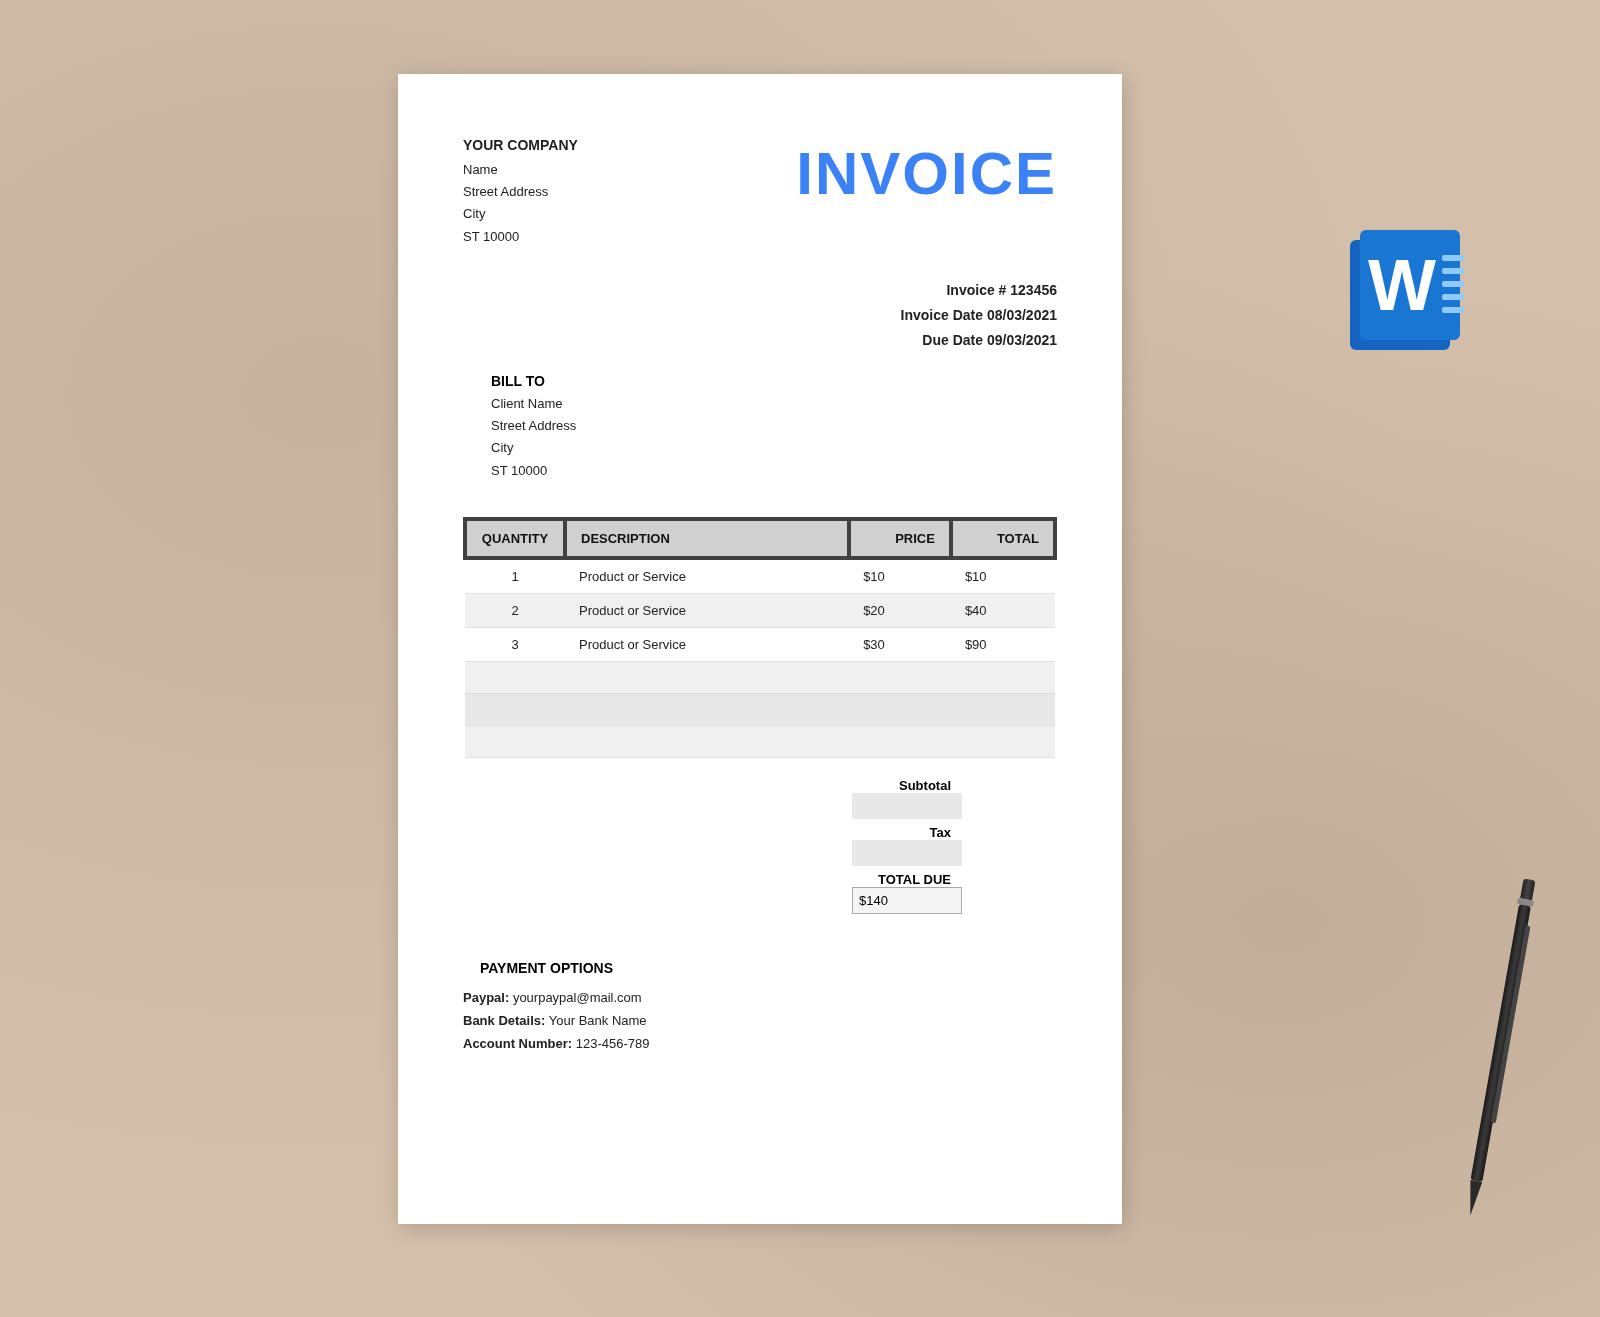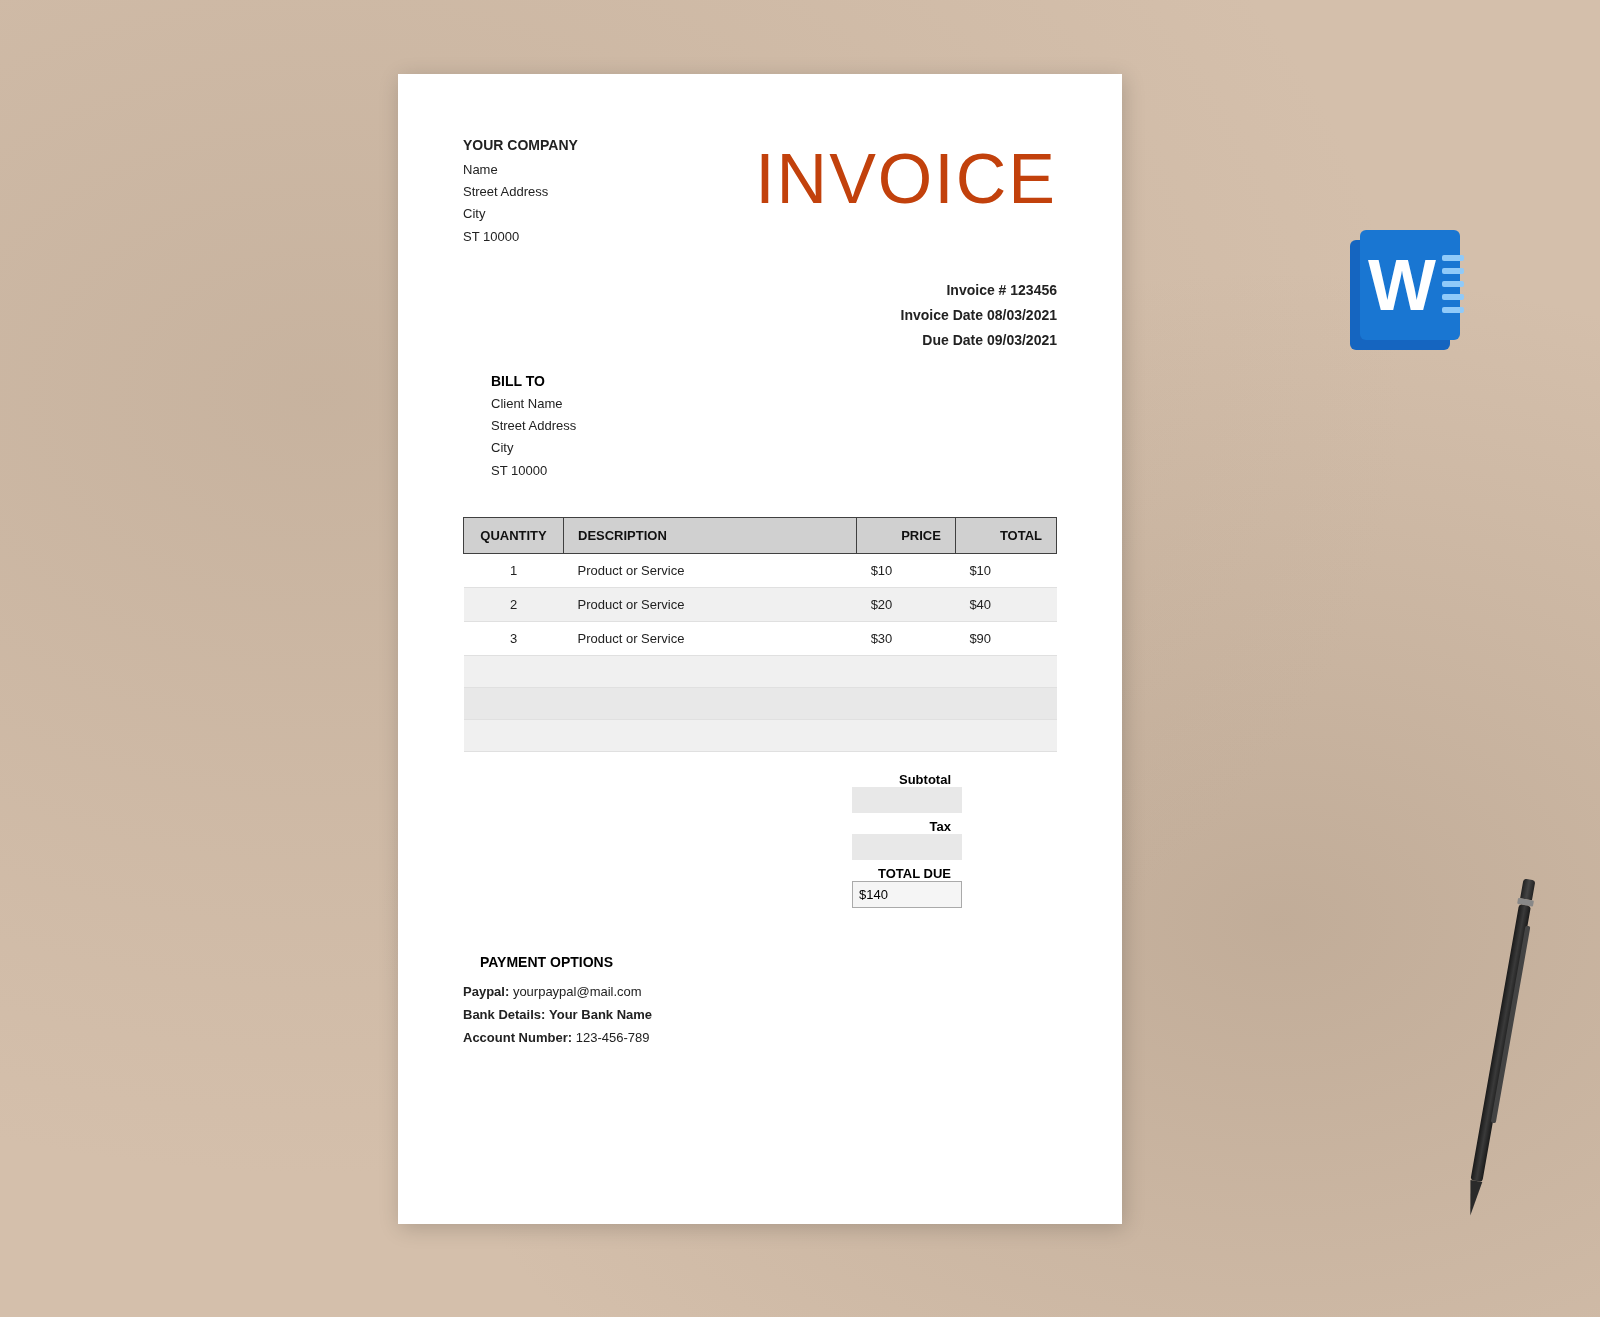--- a/index.html
+++ b/index.html
@@ -53,23 +53,23 @@
       color: #222;
     }
 
     .company-name {
       font-weight: bold;
       font-size: 14px;
       margin-bottom: 2px;
     }
 
     .invoice-title {
-      font-size: 70px;
-      font-weight: 400;
-      color: #c2410c;
+      font-size: 60px;
+      font-weight: 700;
+      color: #3b82f6;
       letter-spacing: 2px;
       line-height: 1;
       align-self: flex-start;
       margin-top: 10px;
     }
 
     
     .invoice-meta {
       text-align: right;
       margin-bottom: 20px;
@@ -109,21 +109,21 @@
 
     .invoice-table thead tr {
       background-color: #d0d0d0;
     }
 
     .invoice-table thead th {
       font-weight: bold;
       font-size: 13px;
       padding: 10px 14px;
       text-align: left;
-      border: 1px solid #404040;
+      border: 4px solid #404040;
       color: #111;
     }
 
     .invoice-table thead th.center {
       text-align: center;
     }
 
     .invoice-table thead th.right {
       text-align: right;
       padding-left: 44px;
@@ -420,21 +420,21 @@
     </div>
 
     <div class="payment-section">
       <div class="payment-title">PAYMENT OPTIONS</div>
       <div class="payment-line">
         <span>Paypal:</span>
         <span style="font-weight:normal;">yourpaypal@mail.com</span>
       </div>
       <div class="payment-line">
         <span>Bank Details:</span>
-        <span style="font-weight:bold;">Your Bank Name</span>
+        <span style="font-weight:normal;">Your Bank Name</span>
       </div>
       <div class="payment-line">
         <span>Account Number:</span>
         <span style="font-weight:normal;">123-456-789</span>
       </div>
     </div>
 
   </div>
 
   <div class="word-icon">

